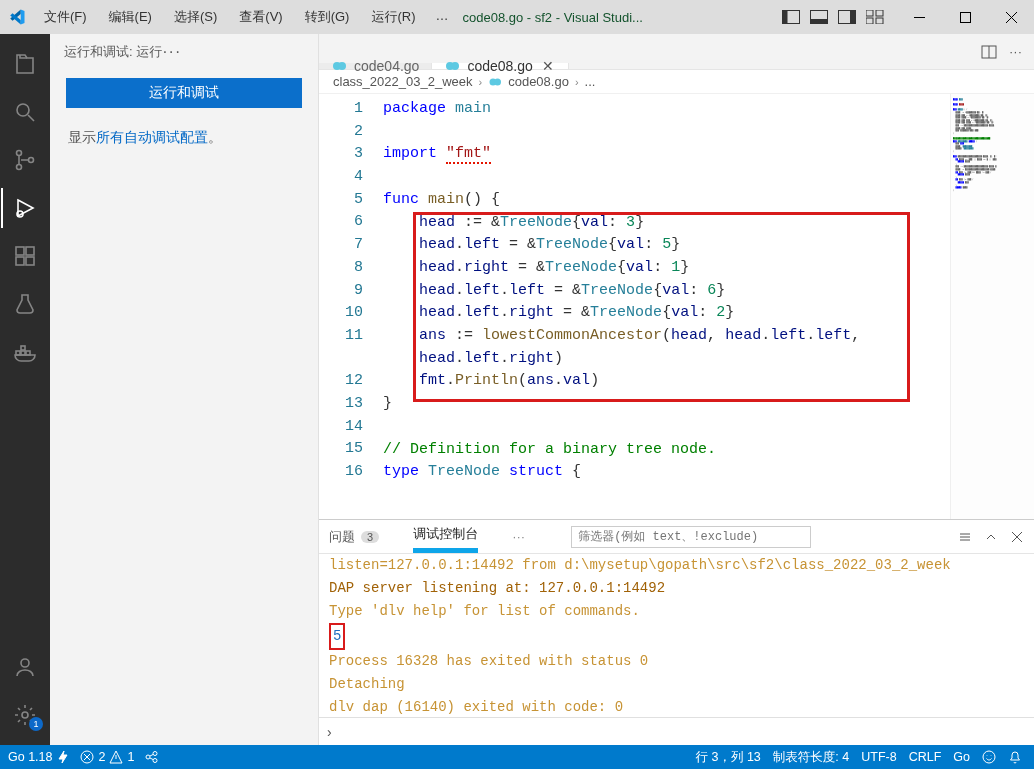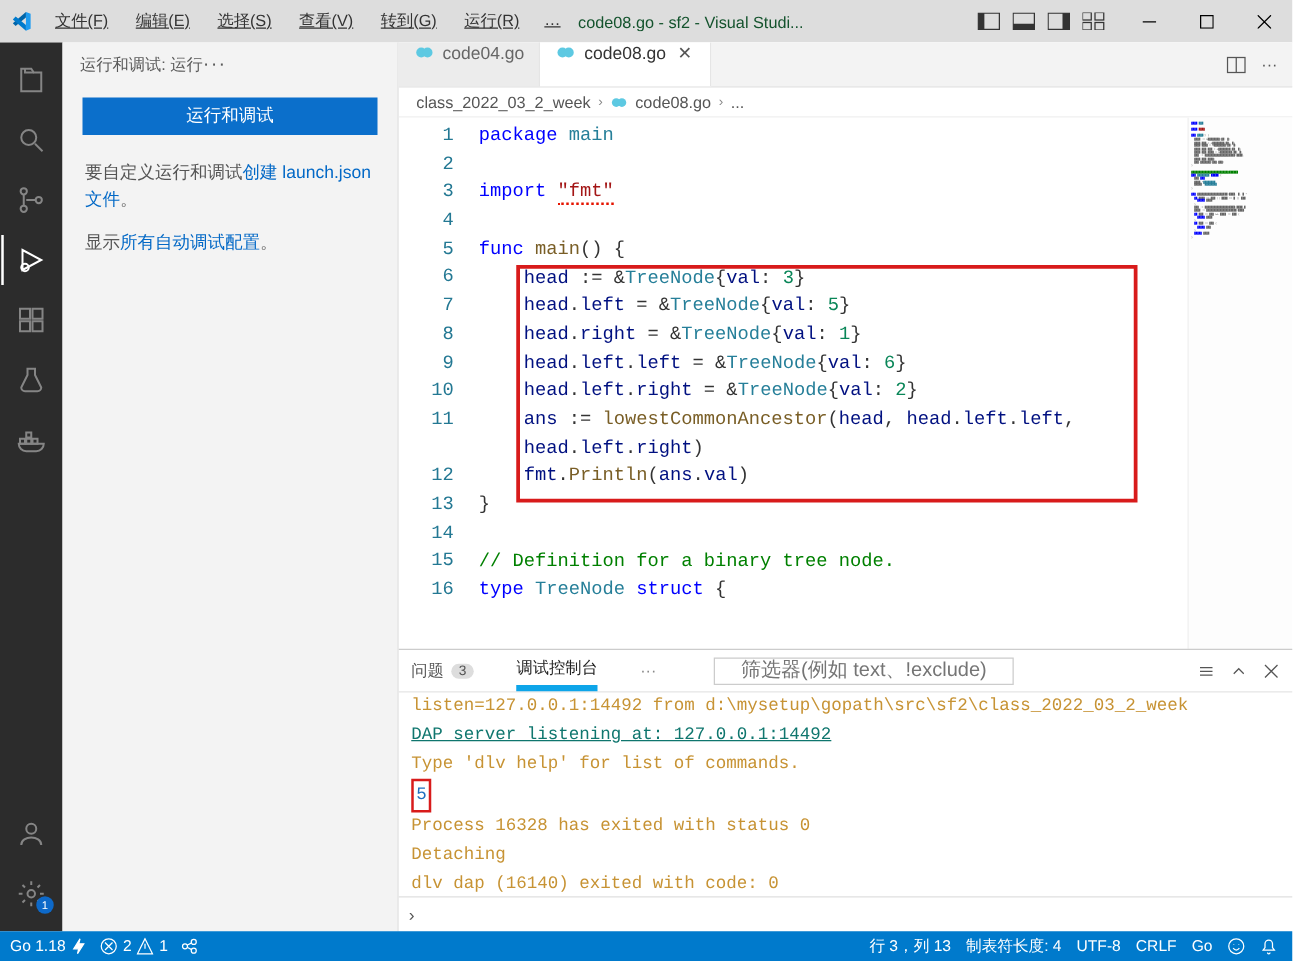--- a/index.html
+++ b/index.html
@@ -20,21 +20,21 @@
     background: #dddddd;
     display: flex; align-items: center;
     -webkit-app-region: drag;
     font-size: 13px;
     color: #333;
   }
   .logo-box { width: 34px; display:flex; justify-content:center; align-items:center;}
   .vscode-logo {
     width: 18px; height: 18px;
   }
-  .menu-bar { display:flex; gap: 6px; padding-left: 2px; text-decoration: underline; }
+  .menu-bar { display:flex; gap: 6px; padding-left: 2px; }
   .menu-item { padding: 2px 8px; cursor: default; }
   .menu-ellipsis { padding: 2px 6px; }
   .title-text { flex:1; text-align:left; color:#14532d; font-size:13px; white-space:nowrap; overflow:hidden; text-overflow: ellipsis; padding: 0 8px;}
   .layout-icons { display:flex; gap:10px; padding-right:12px; align-items:center;}
   .layout-icons .layout-ic { width:18px;height:14px; display:inline-block;}
   .win-controls { display:flex; }
   .win-ctrl { width:46px; height:34px; display:flex; align-items:center; justify-content:center; }
   .win-ctrl svg { width:11px; height:11px; }
 
   
@@ -98,26 +98,27 @@
   }
 
   
   .tab-row {
     height:36px;
     background:#f3f3f3;
     display:flex; align-items:stretch;
     border-bottom:1px solid #e5e5e5;
   }
   .tab {
-    display:flex; align-items:flex-start; gap:7px;
+    display:flex; align-items:center; gap:7px;
     padding:0 12px;
     font-size:14px; color:#666;
     border-right:1px solid #e5e5e5;
     background:#ececec;
     position:relative;
+    margin-top:29px;
   }
   .tab.active { background:#fff; color:#333; }
   .tab .go-ic { width:16px;height:16px;}
   .tab .close-x { width:16px;height:16px; display:flex; align-items:center; justify-content:center; color:#555;}
   .tab-actions { margin-left:auto; display:flex; align-items:center; gap:12px; padding-right:12px; color:#555;}
   .tab-actions svg { width:16px;height:16px;}
 
   
   .breadcrumb {
     height:24px; display:flex; align-items:center; padding:0 14px;
@@ -182,33 +183,33 @@
   .panel-tabs {
     height:34px; display:flex; align-items:center; padding:0 10px; gap:34px;
     font-family:"Segoe UI","Microsoft YaHei",sans-serif; font-size:13px;
     border-bottom:1px solid #e5e5e5;
   }
   .ptab { display:flex; align-items:center; gap:6px; color:#555; height:100%;}
   .ptab.active { border-bottom:5px solid #0ea5e9; color:#222; }
   .ptab .count { background:#ddd; border-radius:8px; padding:0 6px; font-size:11px; }
   .panel-filter {
     margin-left:12px;
-    border:1px solid #ccc; height:22px; padding:0 6px; font-size:16px; color:#999;
-    font-family:Liberation Sans, sans-serif;
-    background:#fff; width:240px;text-align:center;
+    border:1px solid #ccc; height:22px; padding:0 6px; font-size:12px; color:#999;
+    font-family:Liberation Mono, monospace;
+    background:#fff; width:240px;
   }
   .panel-right-ic { margin-left:auto; display:flex; gap:12px; align-items:center; color:#555;}
   .panel-right-ic svg { width:14px;height:14px;}
 
   .panel-body {
     flex:1; overflow:hidden; padding:0 10px;
     font-size:14px; line-height:23px;
     color:#c79334;
   }
-  .panel-body .out-blue { color:#0f766e;text-decoration:underline; }
+  .panel-body .out-blue { color:#a16207; }
   .panel-body .out-red-box {
     display:inline-block; border:2px solid #d81b1b; padding:0 2px; color:#1f6fbf;
   }
   .panel-input {
     height:28px; border-top:1px solid #e0e0e0;
     padding:0 8px; display:flex; align-items:center; color:#555;
     font-family:"Segoe UI",sans-serif; font-size:14px;
   }
   .panel-input .chev { margin-right:6px; }
 
@@ -355,23 +356,20 @@
       </div>
     </div>
   </div>
 
   <div class="side-panel">
     <div class="side-header">
       <span>运行和调试: 运行</span>
       <span class="dots">···</span>
     </div>
     <div class="big-button">运行和调试</div>
-    <div class="side-text">
-      <span>要自定义运行和调试</span><span class="link">创建 launch.json 文件</span><span>。</span>
-    </div>
     <div class="side-text">
       <span>显示</span><span class="link">所有自动调试配置</span><span>。</span>
     </div>
   </div>
 
   <div class="editor-col">
 
     <div class="tab-row">
       <div class="tab">
         <span class="ic go-ic">

